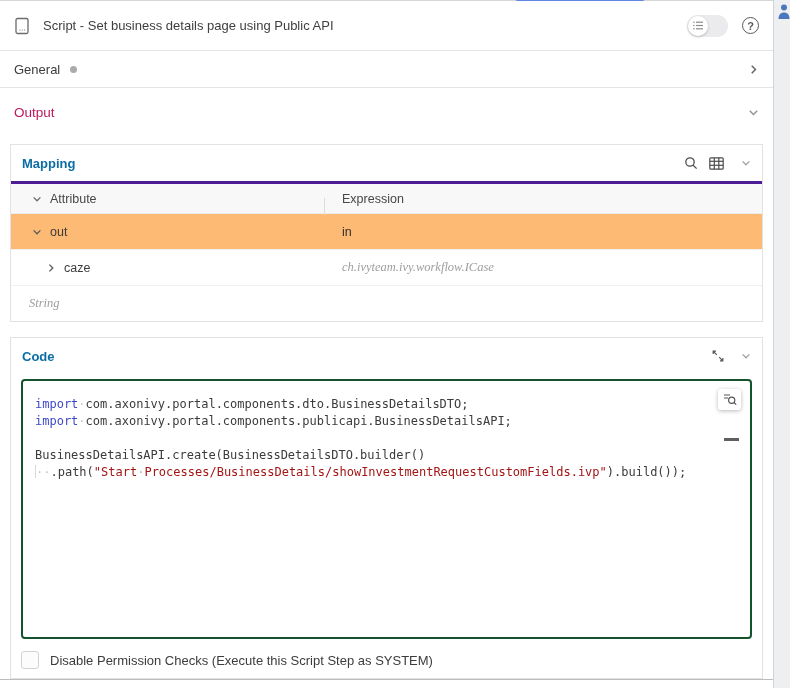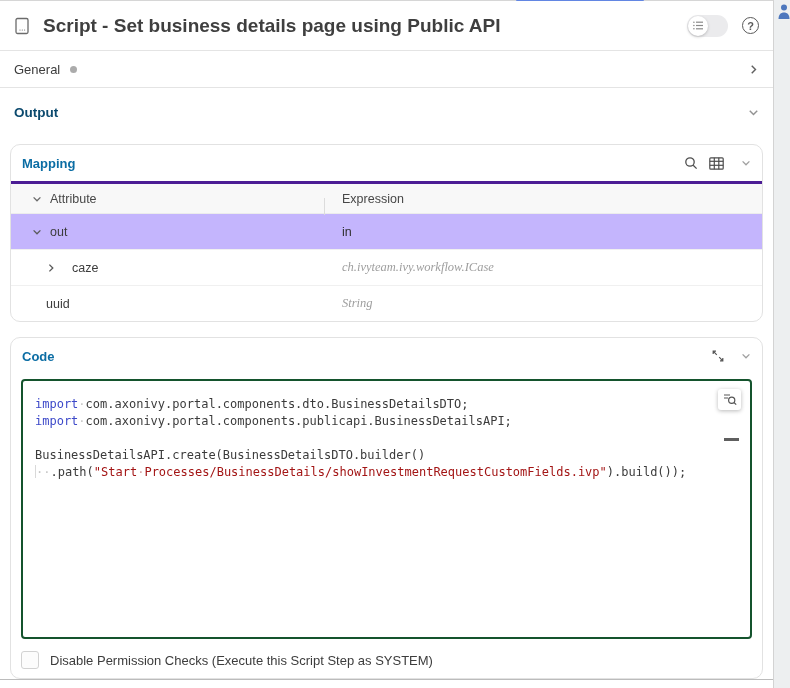--- a/index.html
+++ b/index.html
@@ -10,50 +10,50 @@
   }
   
   .top-hairline{position:absolute;top:0;left:0;width:100%;height:1px;background:#d6d6d6;}
   .top-accent{position:absolute;top:0;left:516px;width:128px;height:3px;background:#6286e3;border-radius:1px;}
   .side-gutter{position:absolute;top:0;right:0;width:16px;height:688px;background:#edeff0;border-left:1px solid #d3d3d3;}
   .gutter-person{position:absolute;top:3px;left:776px;width:18px;height:18px;}
   
   .panel{position:absolute;top:1px;left:0;width:773px;height:687px;background:#fff;}
   .header-bar{display:flex;align-items:center;height:49px;padding:0 14px;border-bottom:1px solid #e4e4e4;}
   .doc-icon{flex:0 0 auto;margin-right:13px;display:flex;}
-  .title{font-weight:700;font-size:19px;color:#3f3f3f;flex:1 1 auto;white-space:nowrap;overflow:hidden;}
+  .title{font-weight:400;font-size:13px;color:#3f3f3f;flex:1 1 auto;white-space:nowrap;overflow:hidden;}
   .toggle{position:relative;width:41px;height:22px;border-radius:11px;background:#ebebed;flex:0 0 auto;margin-right:14px;cursor:pointer;}
   .toggle-knob{position:absolute;top:1px;left:1px;width:20px;height:20px;border-radius:50%;background:#fff;box-shadow:0 1px 3px rgba(0,0,0,.22);display:flex;align-items:center;justify-content:center;}
   .help-btn{width:17px;height:17px;border:1.5px solid #5a5a5a;border-radius:50%;display:flex;align-items:center;justify-content:center;font-size:11px;font-weight:700;color:#5a5a5a;box-sizing:border-box;cursor:pointer;}
   
   .general-row{display:flex;align-items:center;height:36px;padding:0 14px;border-bottom:1px solid #e4e4e4;cursor:pointer;}
   .general-label{color:#3c3c3c;}
   .status-dot{width:7px;height:7px;border-radius:50%;background:#ababab;margin-left:10px;}
   .spacer{flex:1 1 auto;}
   
   .output-header{display:flex;align-items:center;padding:17px 14px 0 14px;cursor:pointer;}
-  .section-label{font-weight:700;font-size:13.5px;color:#0c4a6e;}
-  .card{margin:24px 10px 0 10px;border:1px solid #e2e2e2;border-radius:10px;background:#fff;}
+  .section-label{font-weight:400;font-size:13.5px;color:#be185d;}
+  .card{margin:24px 10px 0 10px;border:1px solid #e2e2e2;border-radius:0;background:#fff;}
   .card.code-card{margin-top:15px;}
   .card-header{display:flex;align-items:center;height:36px;padding:0 11px;}
   .card-label{font-weight:700;font-size:13px;color:#0b6da4;flex:0 0 auto;}
   .card-icons{display:flex;align-items:center;gap:11px;margin-left:auto;}
   .icon-btn{display:flex;align-items:center;justify-content:center;color:#4d4d4d;cursor:pointer;}
   .icon-btn.dim{color:#9c9c9c;margin-left:6px;}
   
   .map-table{border-top:3px solid #4c1d95;font-size:12.5px;}
   .thead{display:flex;align-items:center;height:29px;background:#f8f8f8;border-bottom:1px solid #ececec;color:#474747;}
   .col-attr{width:313px;box-sizing:border-box;display:flex;align-items:center;padding-left:21px;}
   .col-expr{flex:1;display:flex;align-items:flex-end;padding-left:18px;position:relative;}
   .thead .col-expr::before{content:"";position:absolute;left:0;top:6px;width:1px;height:17px;background:#dcdcdc;}
   .trow{display:flex;align-items:center;height:35px;border-bottom:1px solid #f0f0f0;cursor:pointer;}
   .trow:last-child{border-bottom:none;}
-  .trow.shaded{background:#c4b5fd;}
+  .trow.shaded{background:#fdba74;}
   .expander{display:flex;align-items:center;color:#5a5a5a;margin-right:8px;cursor:pointer;}
-  .indent-1{padding-left:35px;gap:8px;}
+  .indent-1{padding-left:35px;}
   .attr-text{color:#3c3c3c;}
   .expr-value{color:#2f2f2f;}
   .expr-placeholder{color:#9e9e9e;font-style:italic;font-family:Liberation Serif, serif;}
   
   .code-box{position:relative;margin:5px 10px 0 10px;height:256px;border:2px solid #14532d;border-radius:4px;background:#fff;overflow:hidden;cursor:text;}
   .code-content{padding:15px 30px 0 12px;font-family:"DejaVu Sans Mono","Liberation Mono",monospace;font-size:12px;line-height:17px;color:#3b3b3b;white-space:pre;}
   .code-line{height:17px;}
   .kw{color:#3d49c9;}
   .pl{color:#3b3b3b;}
   .str{color:#a31515;}
@@ -199,23 +199,20 @@
               </svg>
           </span>
           <span class="attr-text">caze</span>
         </div>
         <div class="col-expr">
           <span class="expr-placeholder">ch.ivyteam.ivy.workflow.ICase</span>
         </div>
       </div>
 
       <div class="trow">
-        <div class="col-attr indent-1">
-          <span class="attr-text">uuid</span>
-        </div>
         <div class="col-expr">
           <span class="expr-placeholder">String</span>
         </div>
       </div>
     </div>
   </div>
 
   <div class="card code-card">
     <div class="card-header">
       <span class="card-label">Code</span>

